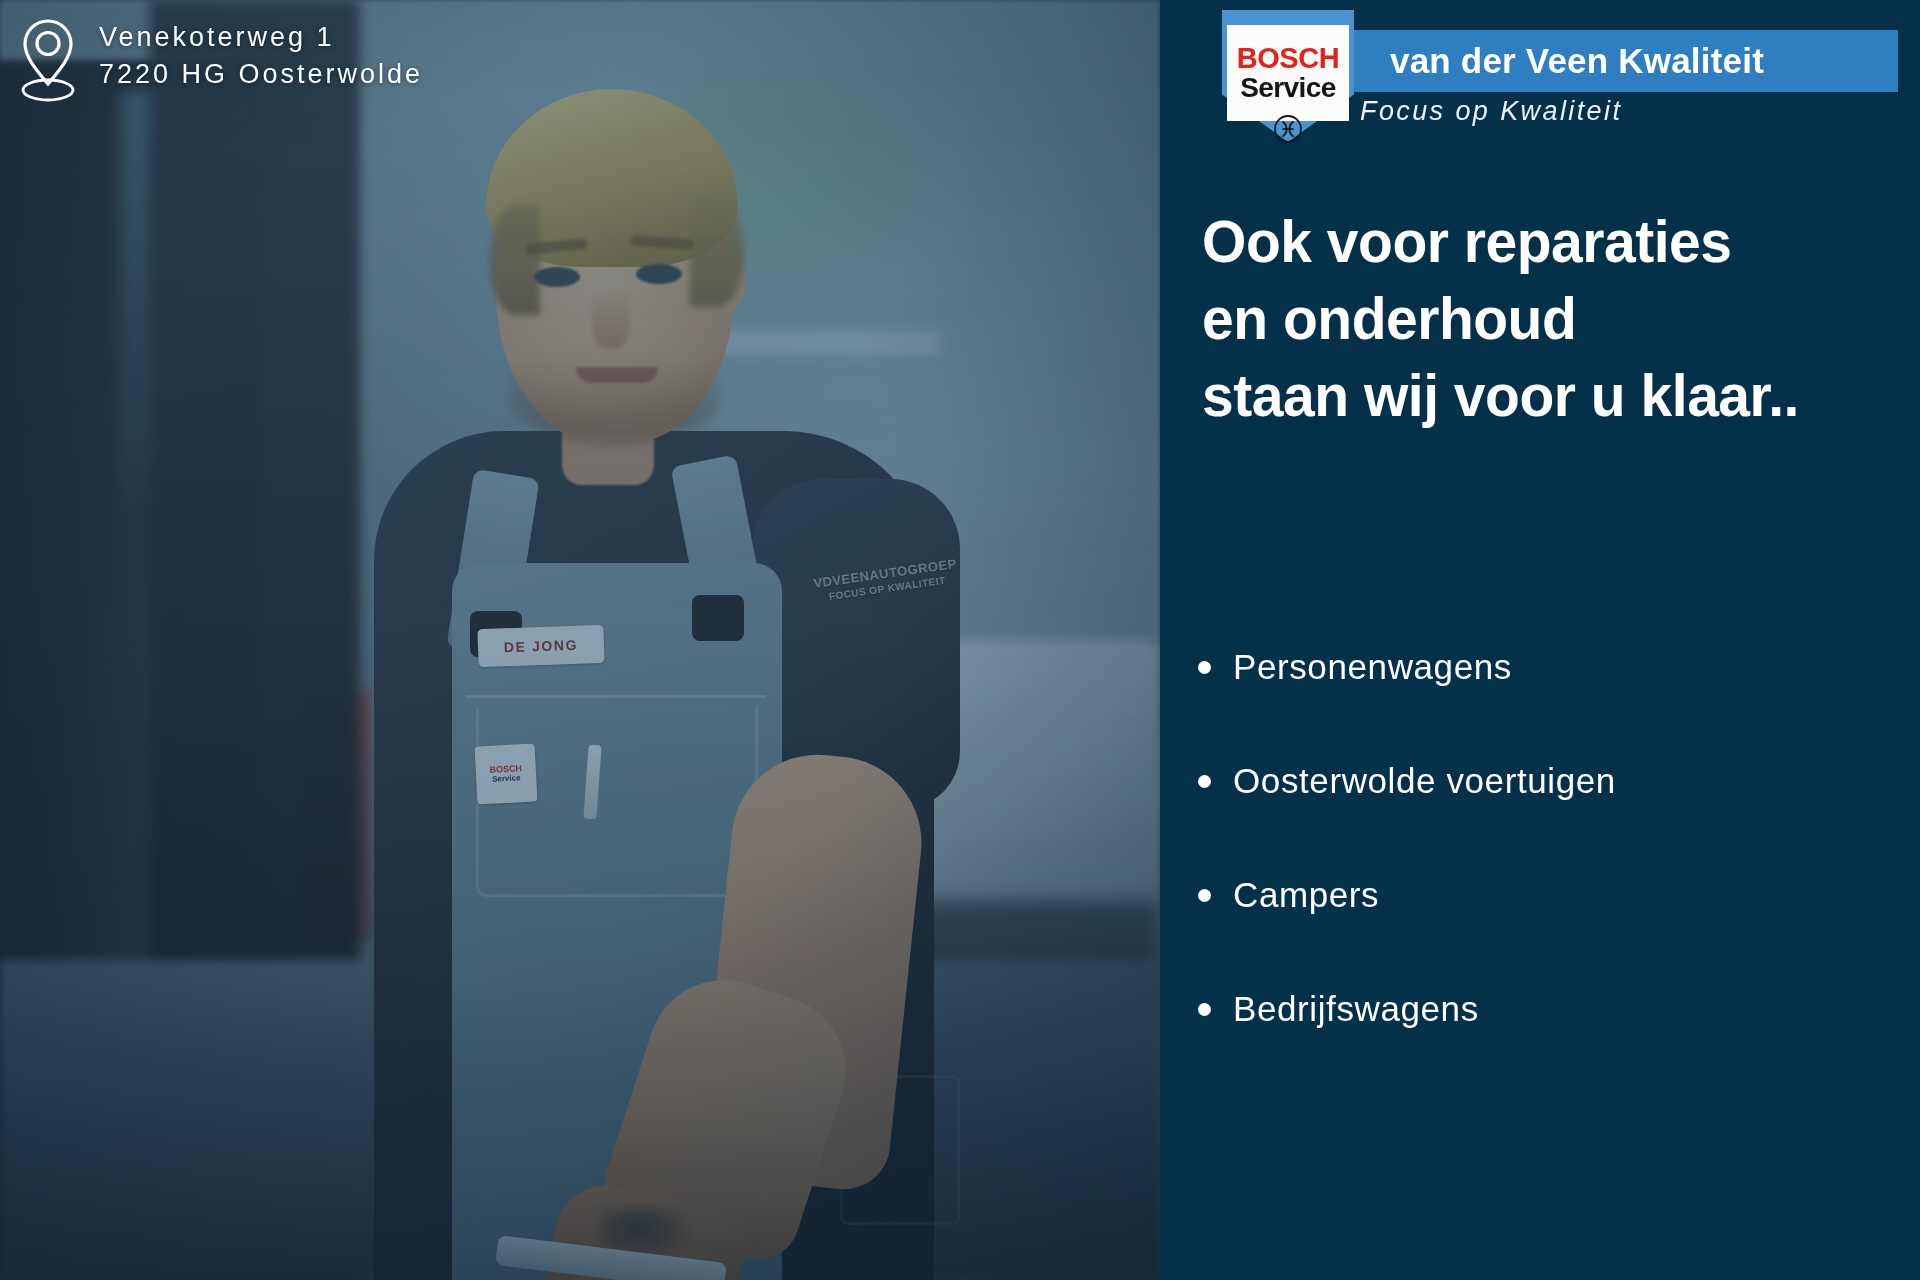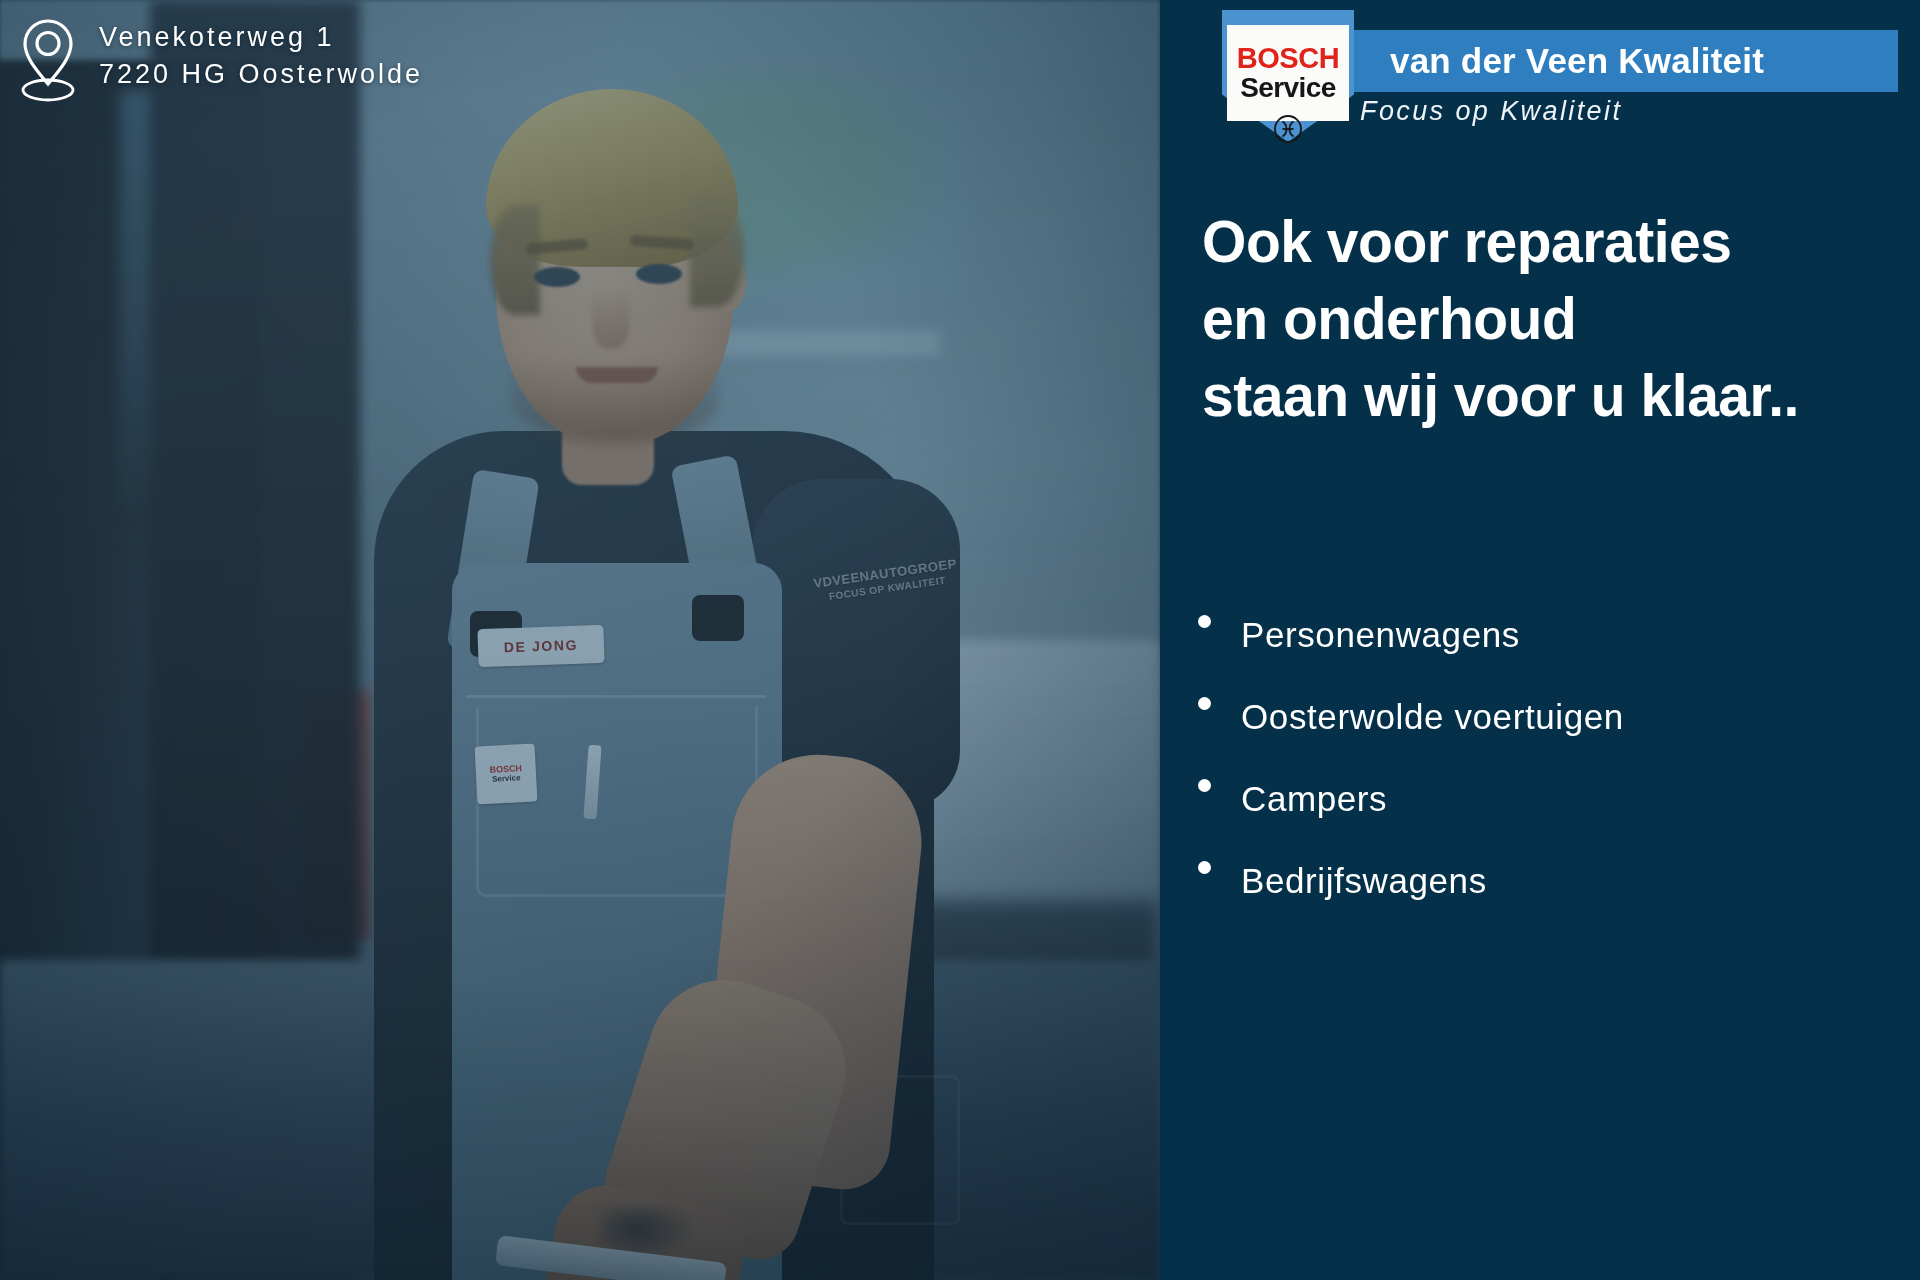--- a/index.html
+++ b/index.html
@@ -334,21 +334,21 @@
     white-space:nowrap;
     transform:scaleX(.95); transform-origin:center;
   }
 
   
   .bullets {
     position:absolute; left:0; top:615px; width:760px;
     display:flex; flex-direction:column; gap:42px;
     padding-left:38px;
   }
-  .bullet-row { display:flex; gap:30px; }
+  .bullet-row { display:flex; align-items:center; gap:22px;margin-top:32px; }
   .bullet-dot {
     width:13px; height:13px; border-radius:50%; background:#ffffff; flex:none;
   }
   .bullet-label {
     color:#ffffff; font-size:35px; font-weight:400; letter-spacing:.6px;
     white-space:nowrap;
   }
 </style>
 </head>
 <body>

